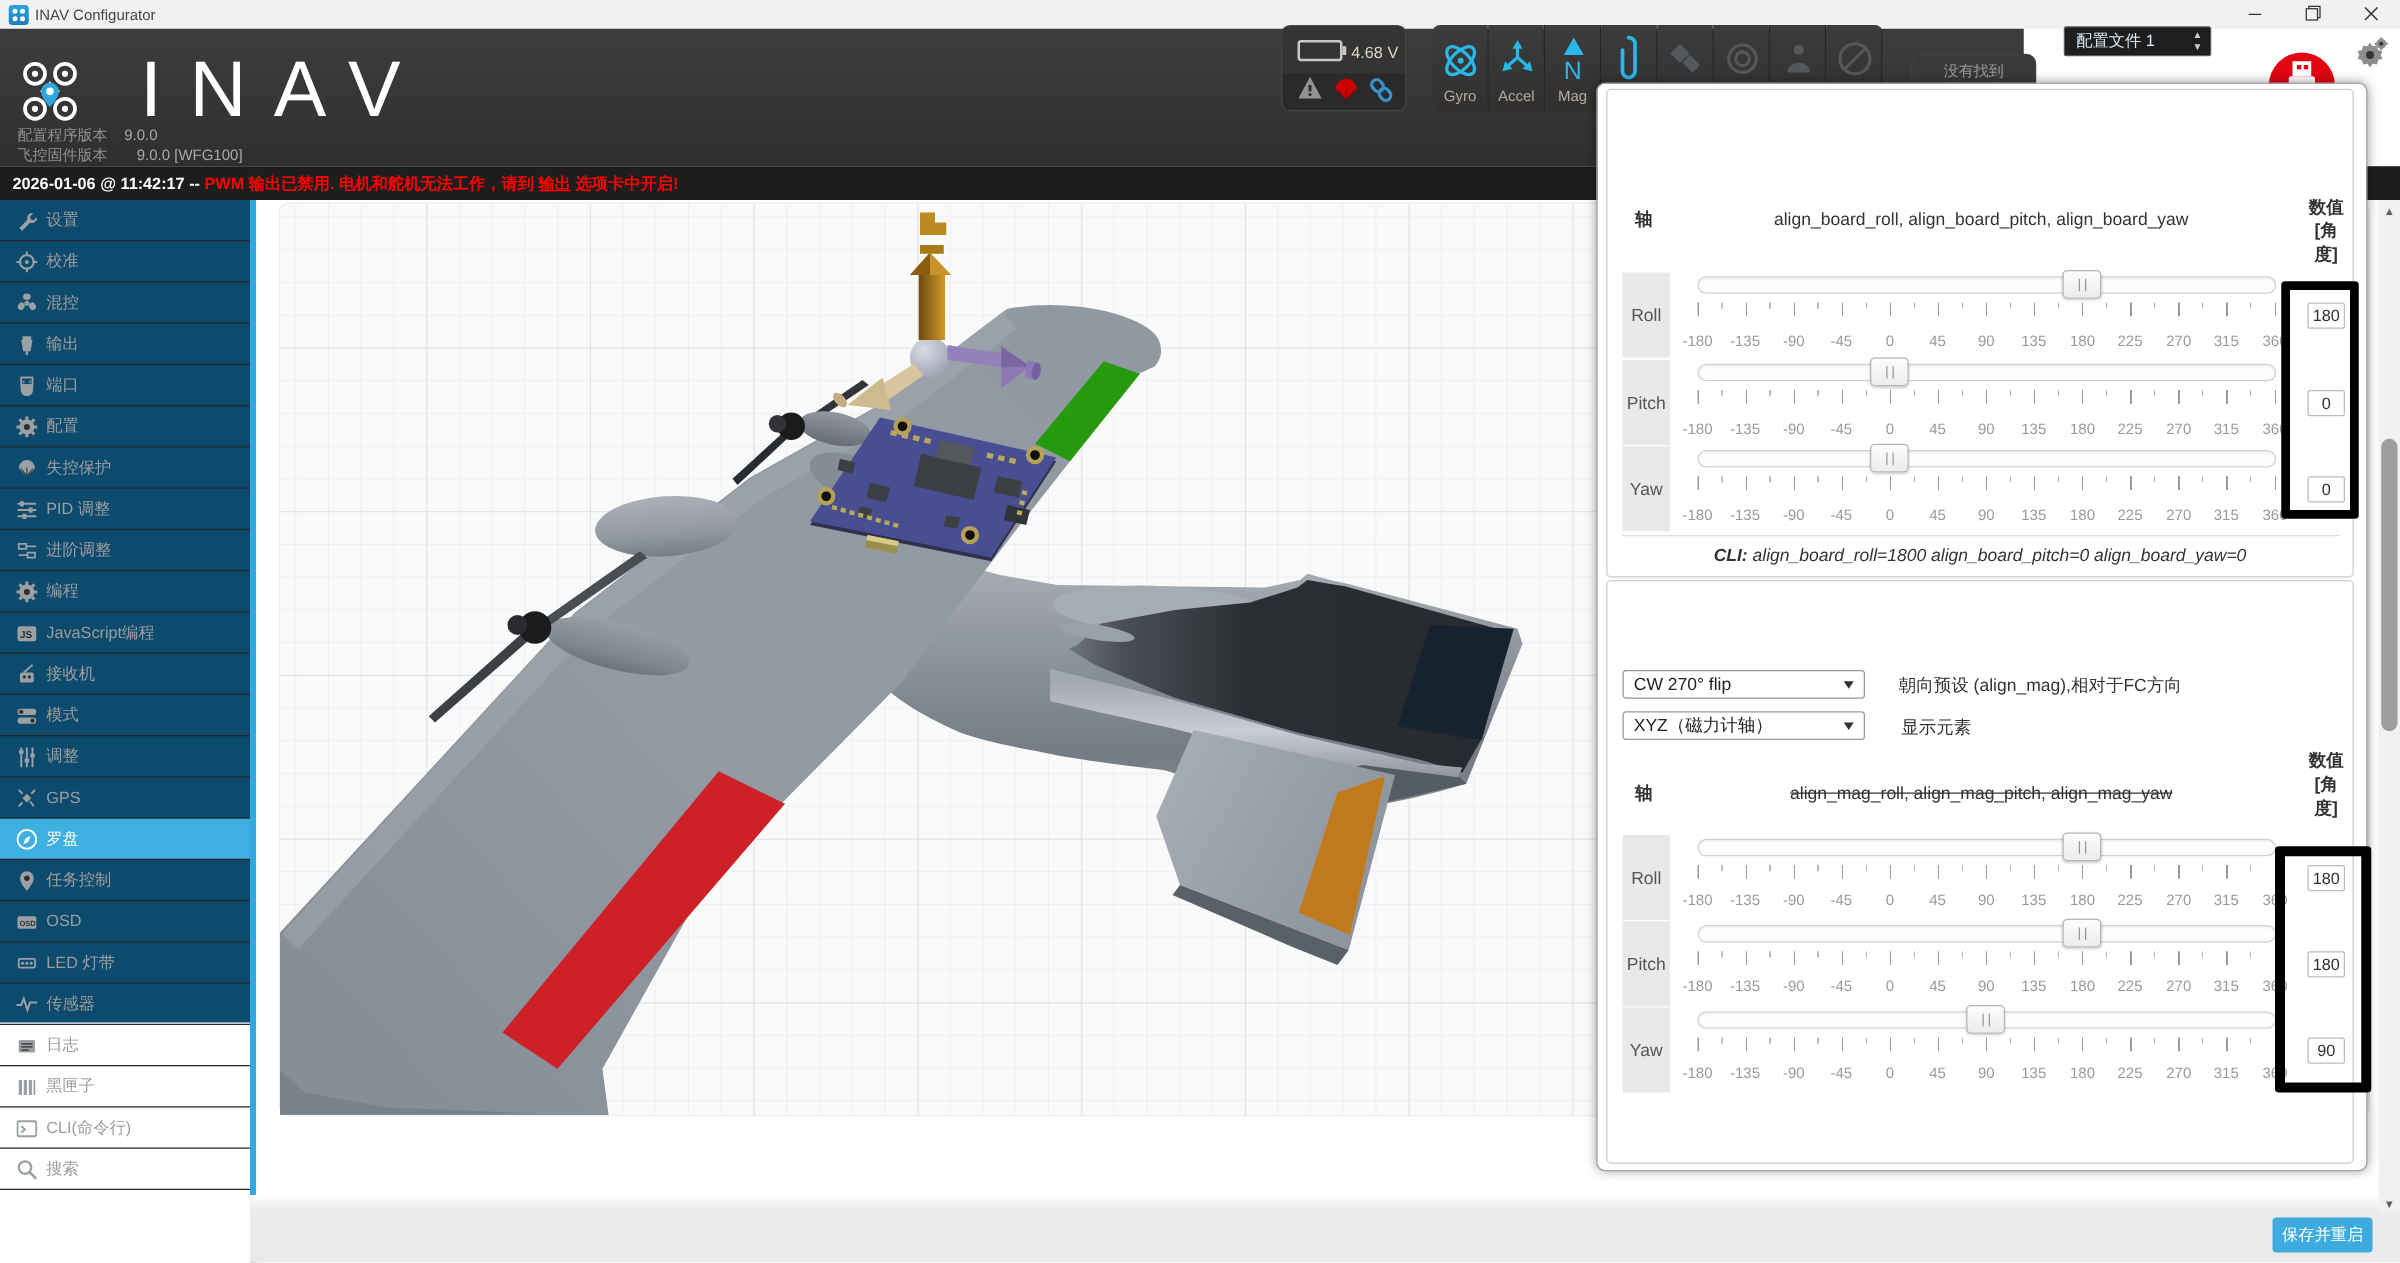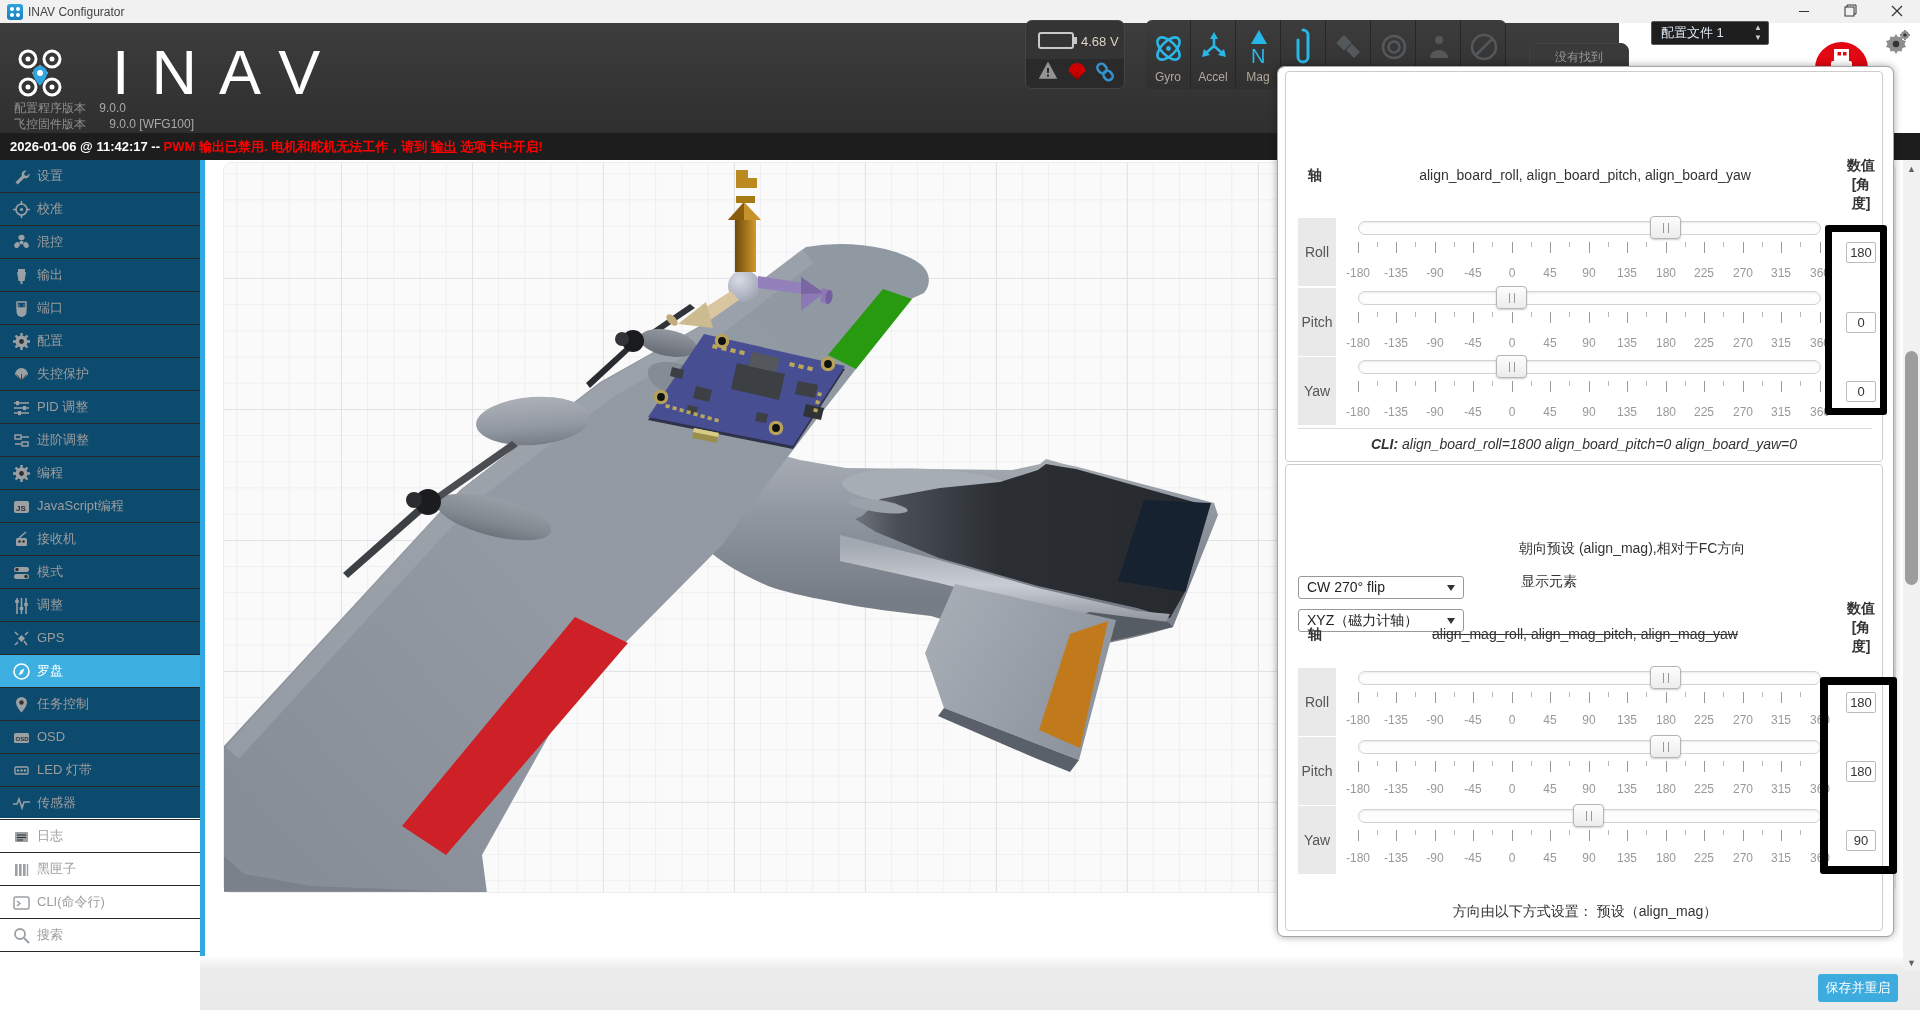--- a/index.html
+++ b/index.html
@@ -85,22 +85,22 @@
 .handle:before{content:"";position:absolute;left:12px;top:6px;width:1px;height:10px;background:#999;box-shadow:5px 0 #999;}
 .bigticks{position:absolute;width:463px;height:11px;
  background-image:repeating-linear-gradient(90deg,#9a9a9a 0 1px,transparent 1px 38.47px);}
 .smallticks{position:absolute;width:444px;height:5px;
  background-image:repeating-linear-gradient(90deg,#b9b9b9 0 1px,transparent 1px 38.47px);}
 .tl{position:absolute;width:40px;margin-left:-20px;text-align:center;font-size:12px;color:#999;}
 .vbox{position:absolute;width:30px;height:21px;border:1px solid #bbb;border-radius:2px;
  font-size:13px;color:#333;text-align:center;line-height:19px;background:#fff;}
 .hlrect{position:absolute;border:7px solid #000;border-radius:3px;}
 .cli{position:absolute;width:100%;text-align:center;font-size:14px;color:#333;font-style:italic;}
-.sel{position:absolute;width:166px;height:23px;border:1px solid #999;border-radius:3px;background:#fff;
- font-size:14px;color:#222;line-height:21px;padding-left:8px;margin-top:40px;}
+.sel{position:absolute;width:194px;height:23px;border:1px solid #999;border-radius:3px;background:#fff;
+ font-size:14px;color:#222;line-height:21px;padding-left:8px;}
 .sel:after{content:"";position:absolute;right:8px;top:8px;border-left:4px solid transparent;
  border-right:4px solid transparent;border-top:6px solid #333;}
 .sellbl{position:absolute;font-size:14px;color:#333;}
 .thdr{position:absolute;font-size:14px;color:#333;}
 </style></head><body>
 
 <div id="titlebar">
  <div id="appicon"></div>
  <div class="txt">INAV Configurator</div>
  <div class="winbtn" style="left:1791px;width:26px;"><svg width="26" height="23">
@@ -719,16 +719,15 @@
 <span class="tl" style="left:226px;top:386px;">0</span>
 <span class="tl" style="left:264px;top:386px;">45</span>
 <span class="tl" style="left:303px;top:386px;">90</span>
 <span class="tl" style="left:341px;top:386px;">135</span>
 <span class="tl" style="left:380px;top:386px;">180</span>
 <span class="tl" style="left:418px;top:386px;">225</span>
 <span class="tl" style="left:457px;top:386px;">270</span>
 <span class="tl" style="left:495px;top:386px;">315</span>
 <span class="tl" style="left:534px;top:386px;">360</span>
 <div class="vbox" style="left:560px;top:365px;">90</div>
- <div style="position:absolute;left:0;top:438px;width:598px;text-align:center;font-size:14px;color:#333;">方向由以下方式设置： 预设（align_mag）</div>
 </div>
 </div>
 <div class="hlrect" style="left:1825px;top:225px;width:62px;height:190px;"></div>
 <div class="hlrect" style="left:1820px;top:677px;width:77px;height:197px;border-width:8px;"></div>
 </body></html>

